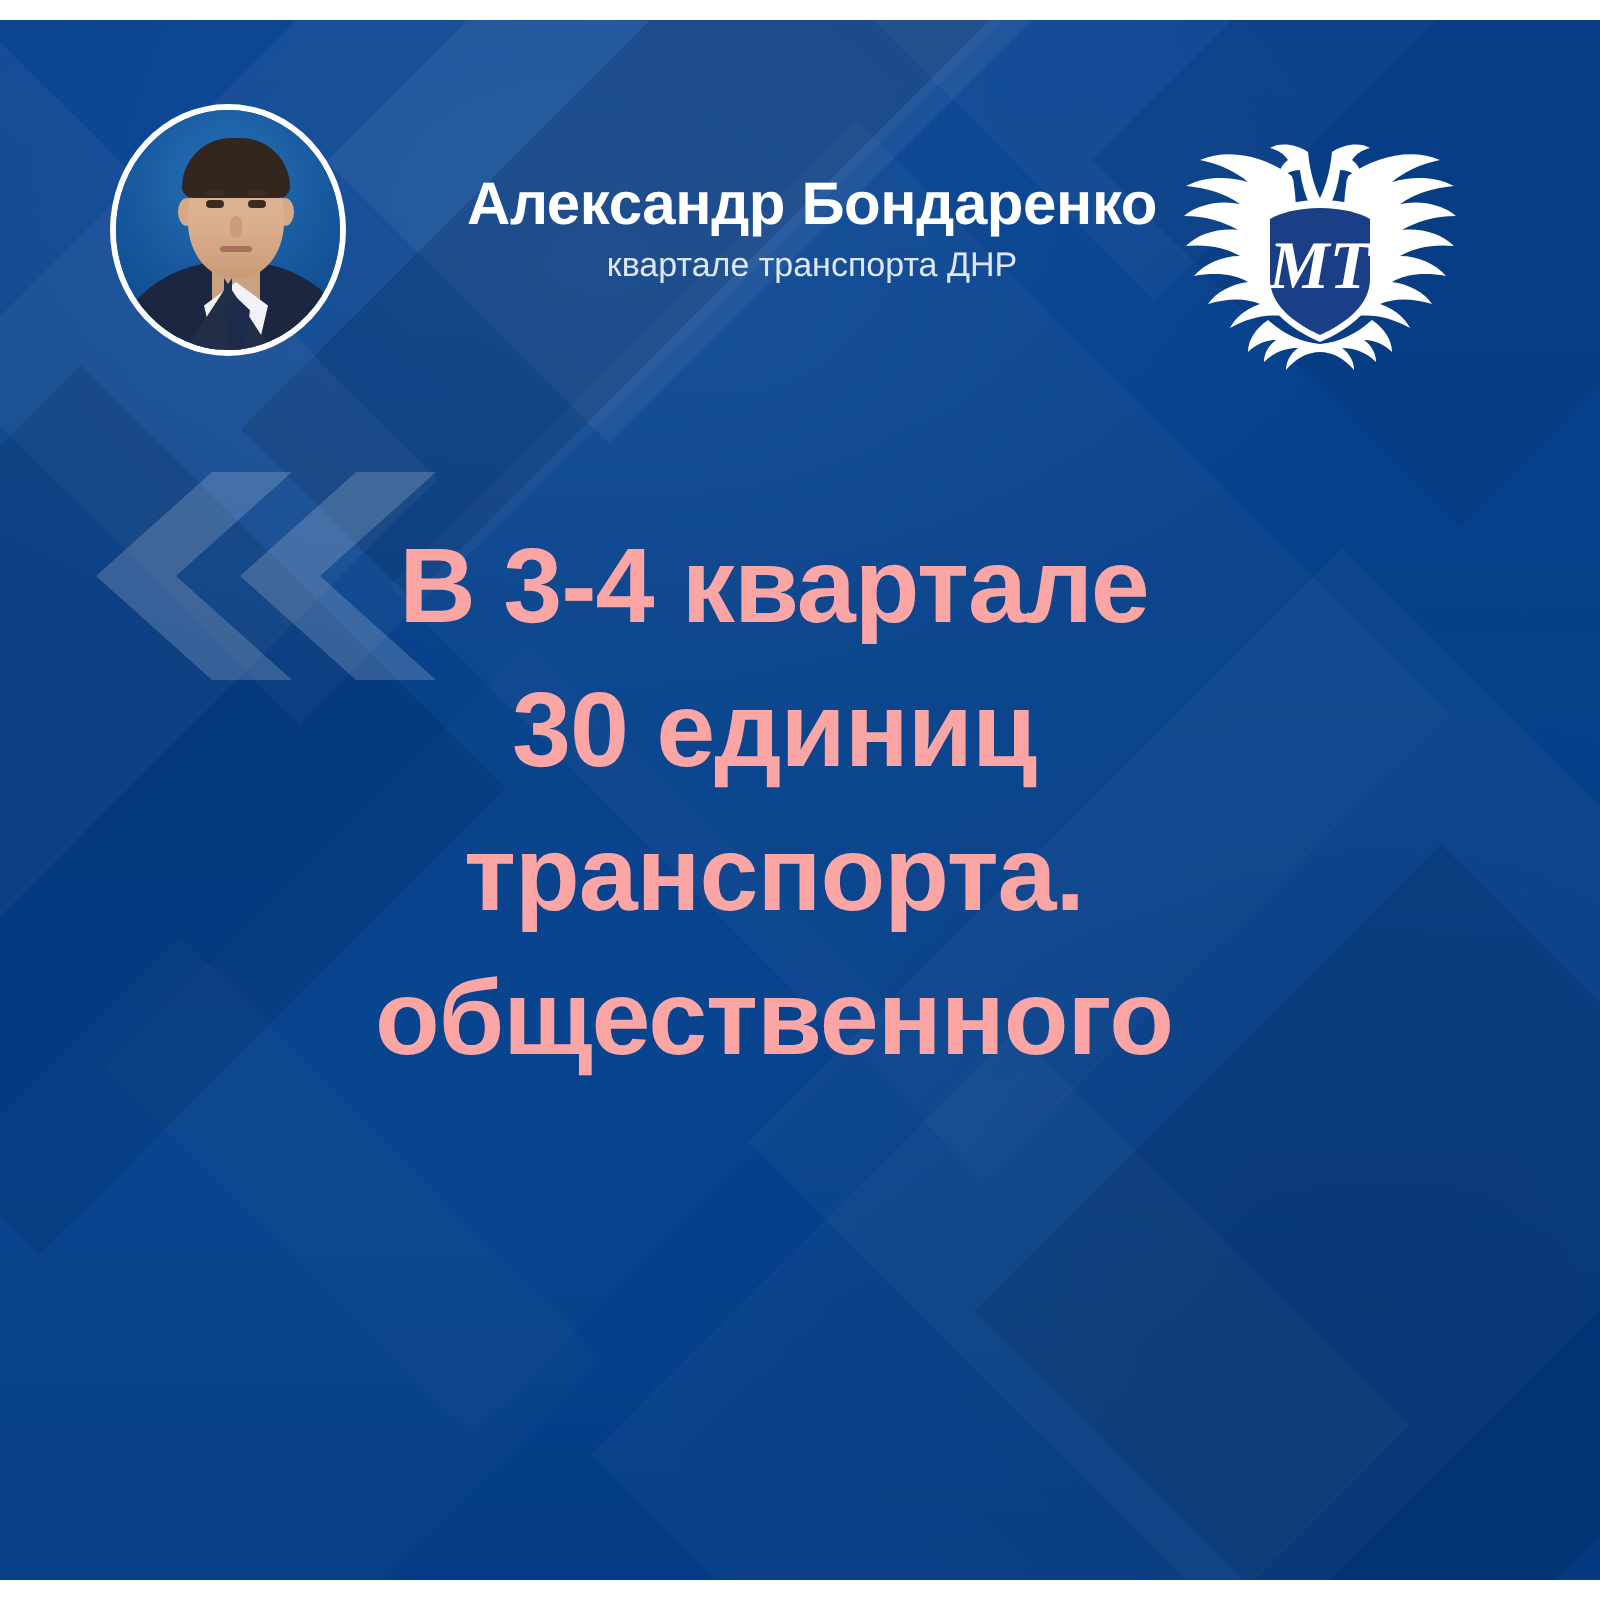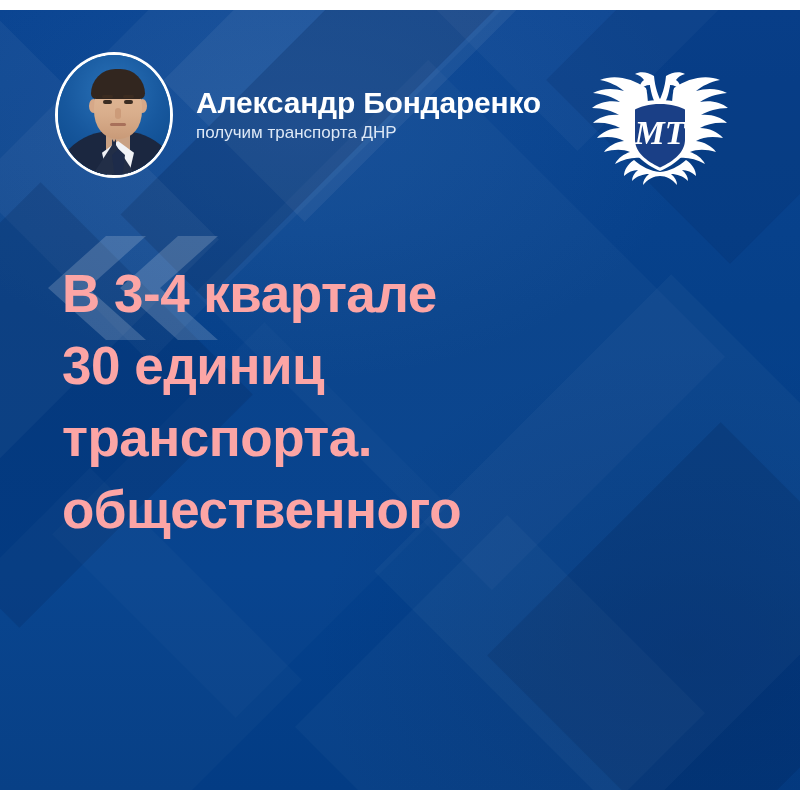--- a/index.html
+++ b/index.html
@@ -7,20 +7,21 @@
     padding: 0;
     background: #ffffff;
   }
   #card {
     position: relative;
     width: 800px;
     height: 800px;
     overflow: hidden;
     background: #ffffff;
     font-family: "Liberation Sans", "DejaVu Sans", sans-serif;
+    text-align: center;
   }
 
   
   .stage {
     position: absolute;
     left: 0;
     top: 10px;
     width: 800px;
     height: 780px;
     overflow: hidden;
@@ -246,21 +247,21 @@
         <div class="ph ph-browL"></div>
         <div class="ph ph-browR"></div>
         <div class="ph ph-eyeL"></div>
         <div class="ph ph-eyeR"></div>
         <div class="ph ph-nose"></div>
         <div class="ph ph-mouth"></div>
       </div>
 
       <div class="name-block">
         <div class="person-name">Александр Бондаренко</div>
-        <div class="person-role">получим транспорта ДНР</div>
+        <div class="person-role">квартале транспорта ДНР</div>
       </div>
 
       <div class="emblem">
         <svg viewBox="0 0 152 138" xmlns="http://www.w3.org/2000/svg">
           <g fill="#ffffff">
 
             <g transform="translate(0,0)">
               <path d="M62 34 C48 24 30 20 16 26 C26 28 34 32 40 37 C30 34 18 34 9 39 C20 40 29 43 36 48 C26 46 15 48 8 54 C19 54 28 57 35 61 C25 60 15 63 9 69 C20 68 29 70 36 74 C27 74 18 78 13 84 C24 82 33 83 40 87 C32 88 24 92 20 98 C30 95 39 95 46 98 C40 100 34 104 31 110 C40 105 49 103 57 104 C56 96 57 88 60 80 C63 68 66 50 62 34 Z"></path>
               <path d="M63 36 C54 30 44 27 35 28 C43 31 49 35 53 40 C46 38 39 39 34 42 C42 43 48 46 52 50 C45 49 38 51 34 55 C42 55 48 57 52 61 C46 61 40 64 37 68 C44 67 50 68 54 71 C49 72 44 76 42 80 C48 77 54 77 58 79 C58 70 60 52 63 36 Z" opacity="0.55"></path>
             </g>

